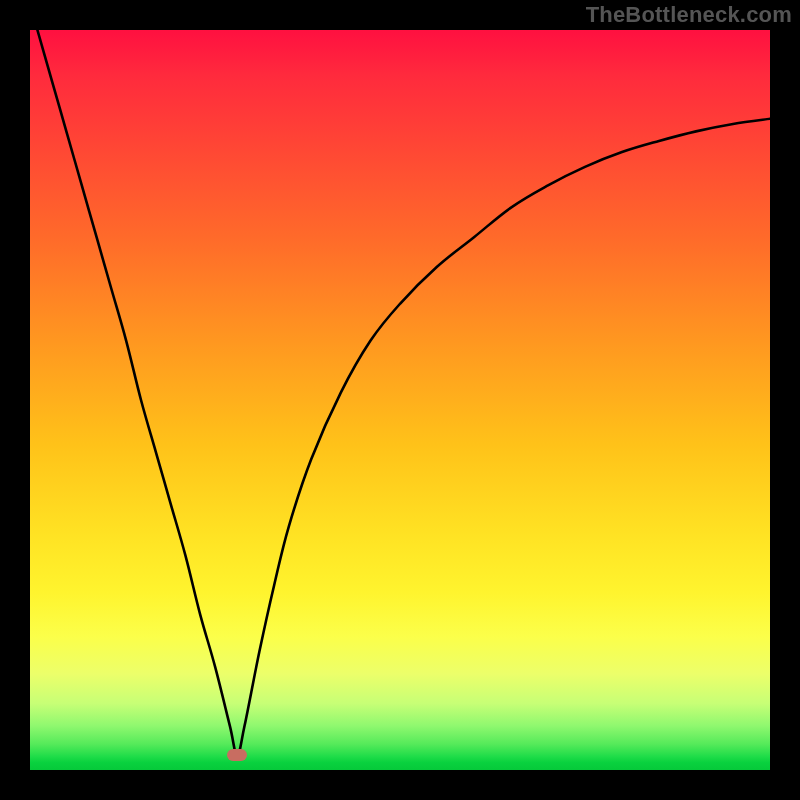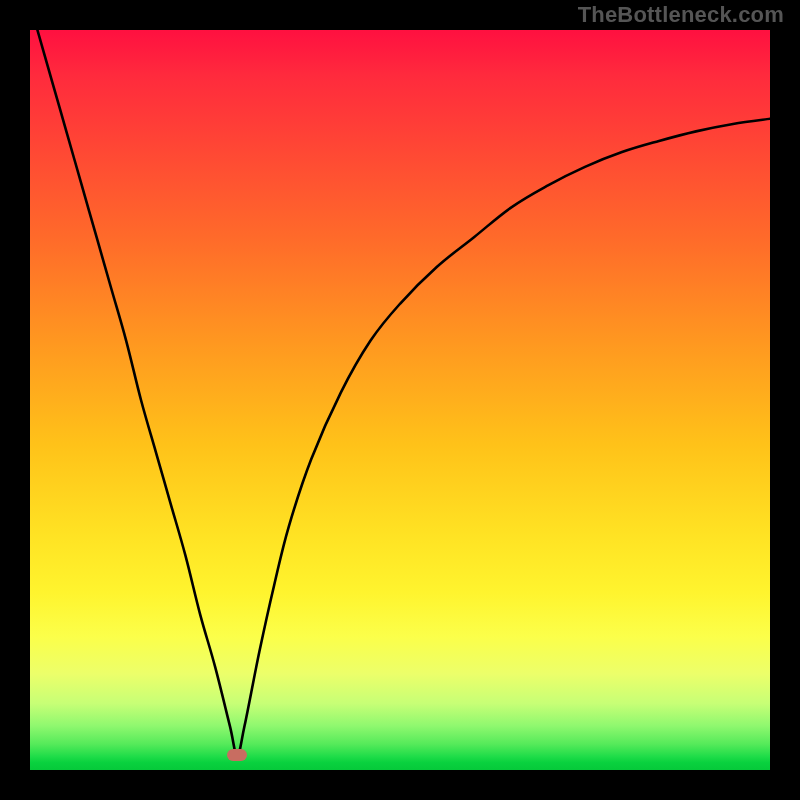--- a/index.html
+++ b/index.html
@@ -13,21 +13,21 @@
   }
   .frame {
     position: relative;
     width: 800px;
     height: 800px;
     background: #000;
   }
   .watermark {
     position: absolute;
     top: 2px;
-    right: 16px;
+    right: 8px;
     color: #555;
     font-size: 22px;
     font-weight: bold;
     letter-spacing: 0.2px;
     z-index: 10;
     margin-left: 8px;
   }
   .plot-area {
     position: absolute;
     left: 30px;

